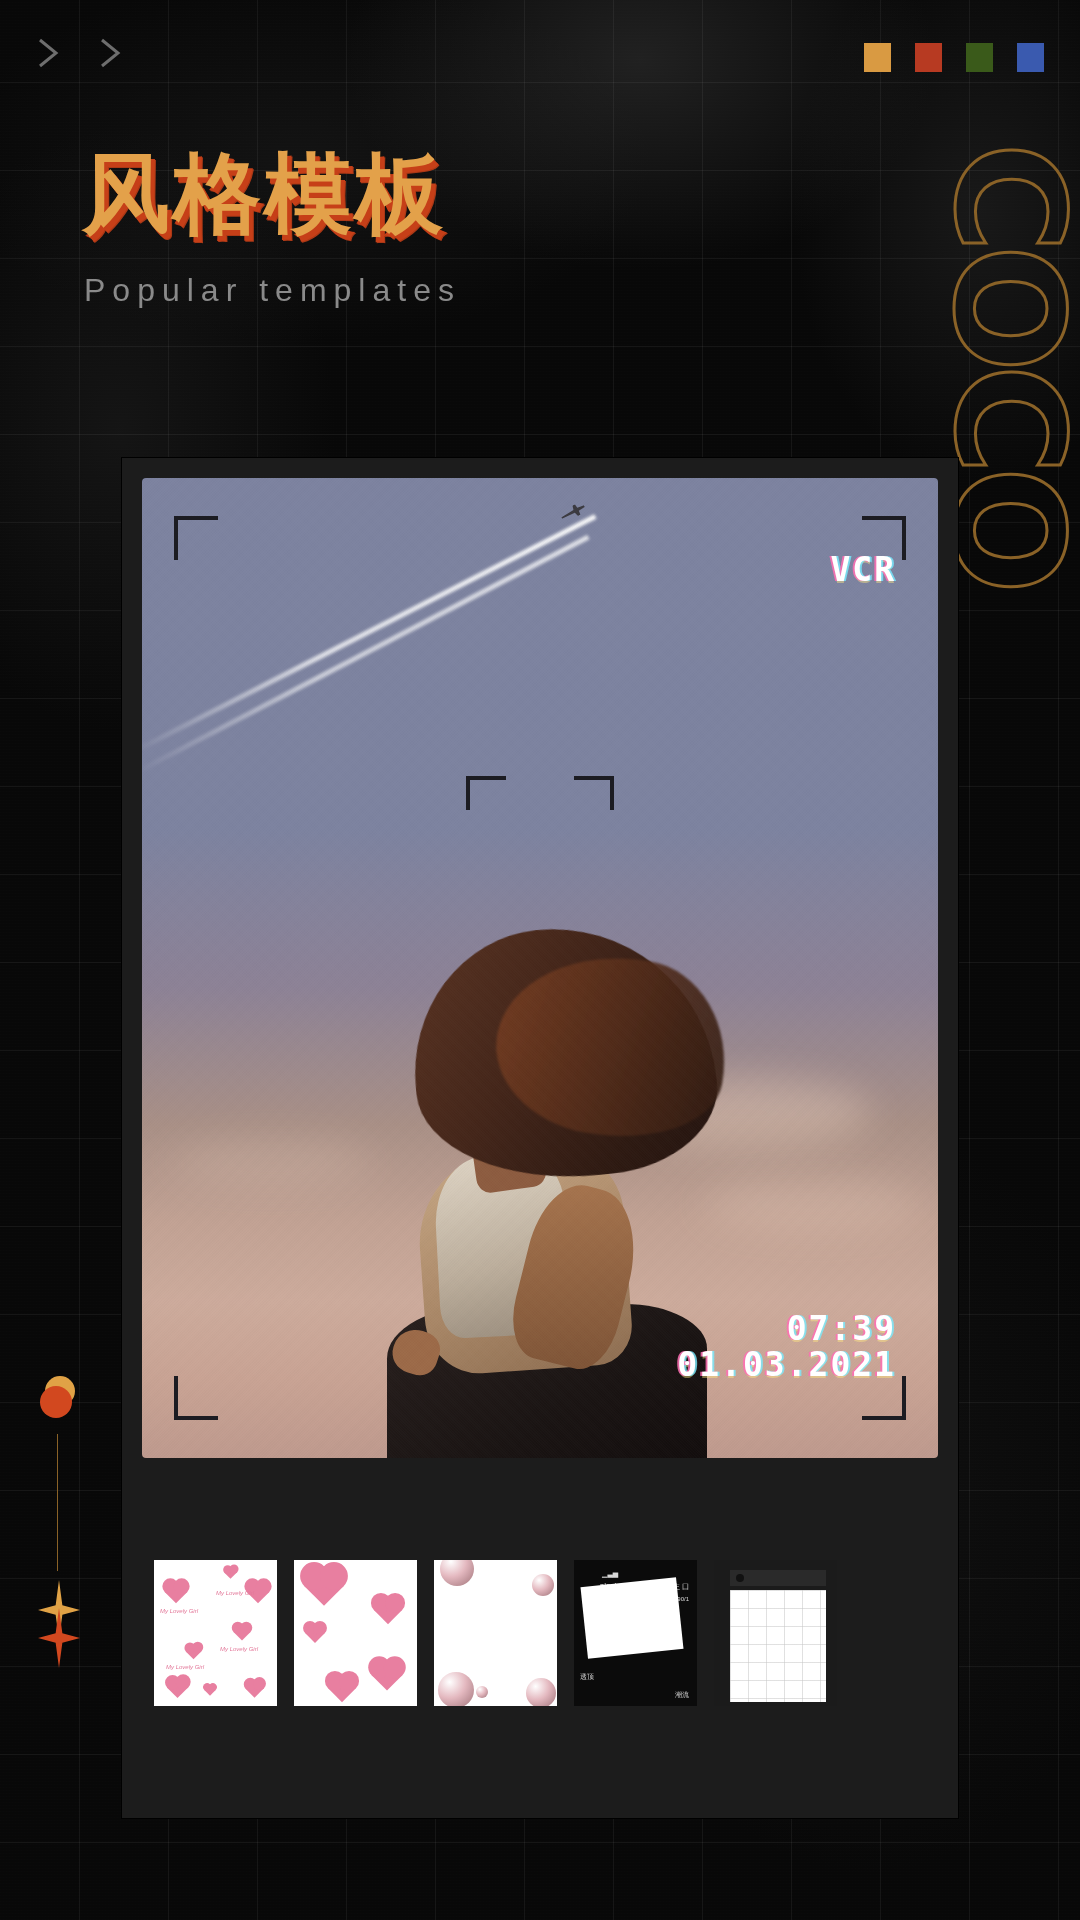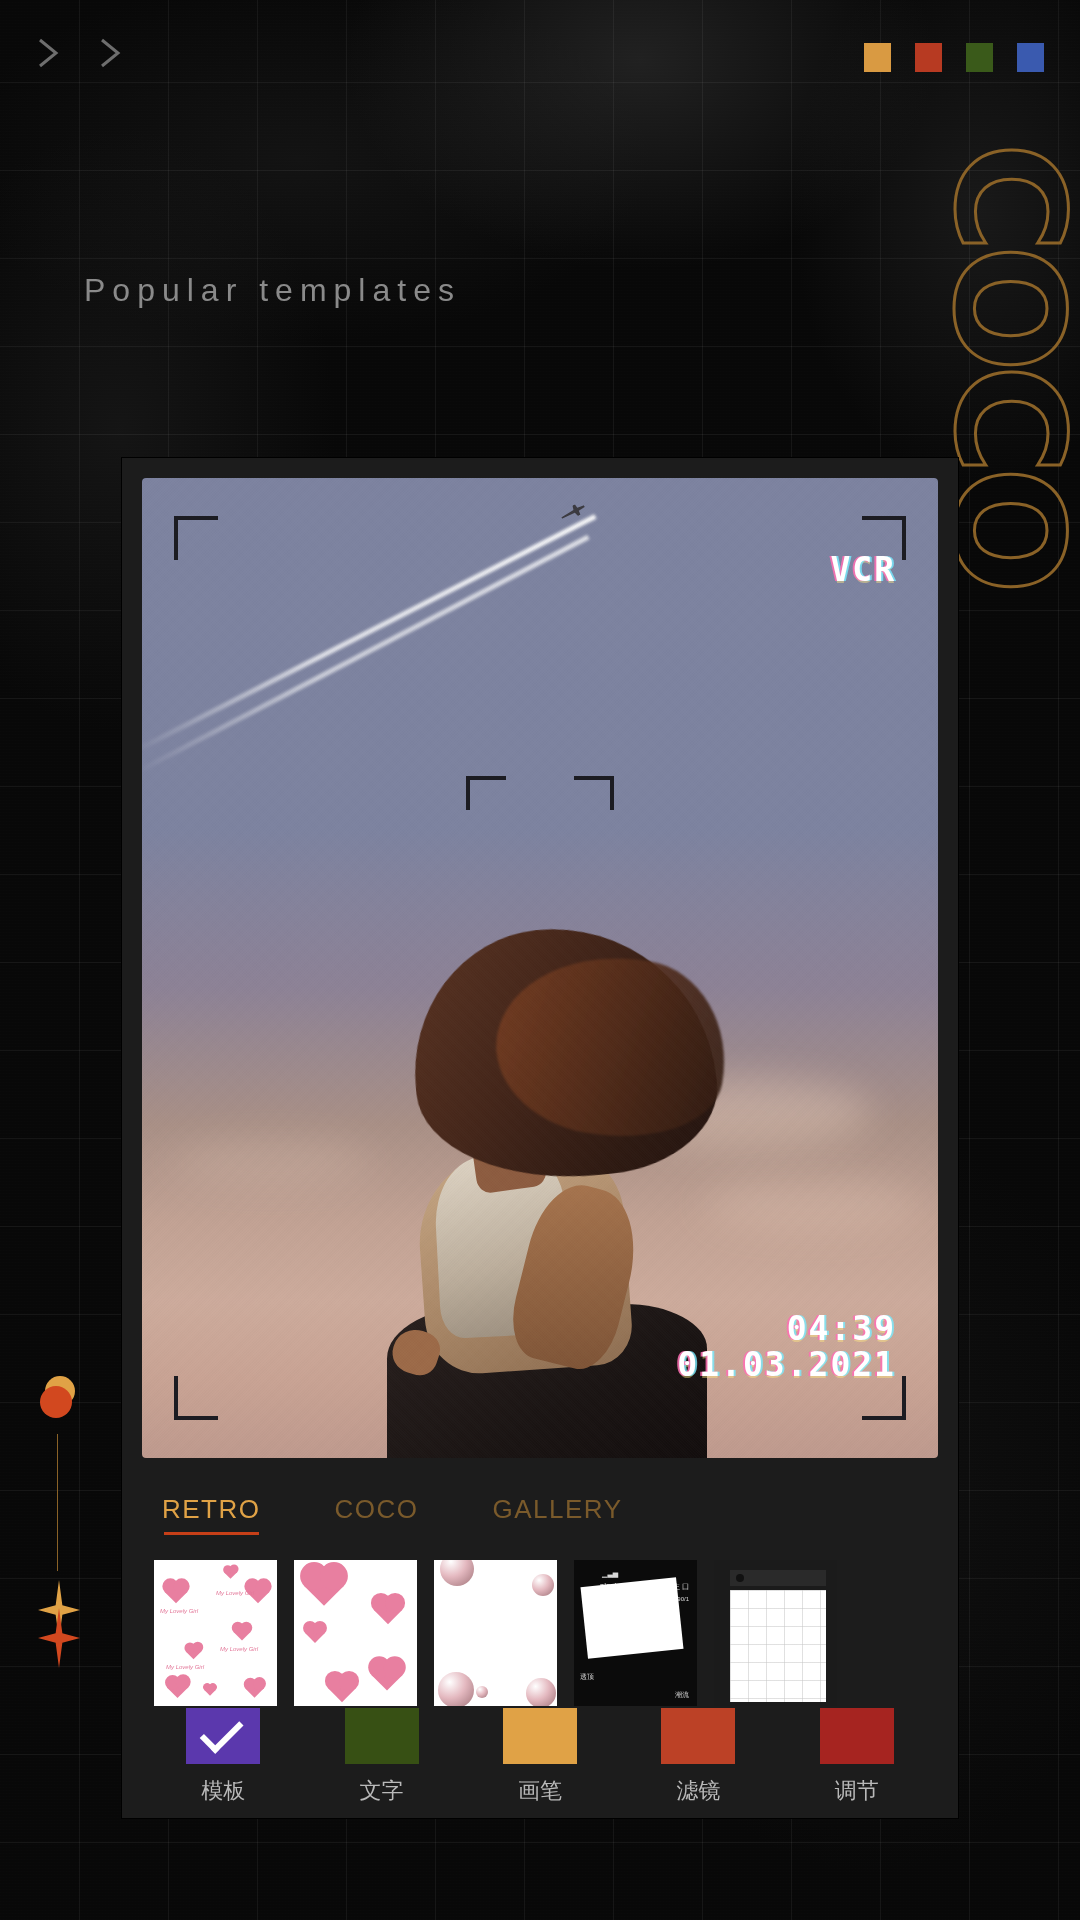--- a/index.html
+++ b/index.html
@@ -419,20 +419,21 @@
     </div>
   </div>
 
   <div class="swatch-row">
     <div class="sw" style="background:#D99A42"></div>
     <div class="sw" style="background:#B73A22"></div>
     <div class="sw" style="background:#3A5A1A"></div>
     <div class="sw" style="background:#3A5AAF"></div>
   </div>
 
+  <div class="title-cn">风格模板</div>
   <div class="title-en">Popular templates</div>
 
   <div class="vert-word">
     <div class="vl">C</div>
     <div class="vl">O</div>
     <div class="vl">C</div>
     <div class="vl">O</div>
   </div>
 
   <div class="deco-circ">
@@ -474,30 +475,25 @@
       <div class="bracket bk-tr"></div>
       <div class="bracket bk-bl"></div>
       <div class="bracket bk-br"></div>
       <div class="bk-mid">
         <div class="l"></div>
         <div class="r"></div>
       </div>
 
       <div class="vcr-text vcr-right-top">VCR</div>
       <div class="vcr-text vcr-bottom">
-        <div>04:39</div>
+        <div>07:39</div>
         <div>01.03.2021</div>
       </div>
     </div>
 
-    <div class="tabs">
-      <div class="tab active">RETRO</div>
-      <div class="tab">COCO</div>
-      <div class="tab">GALLERY</div>
-    </div>
 
     <div class="thumbs">
 
       <div class="thumb">
         <div class="heart" style="left: 14px; top: 24px; width: 16px; height: 16px; --s: 16px;"></div>
         <div class="heart" style="left: 72px; top: 8px; width: 9px; height: 9px; --s: 9px;"></div>
         <div class="heart" style="left: 96px; top: 24px; width: 16px; height: 16px; --s: 16px;"></div>
         <div class="heart" style="left: 82px; top: 66px; width: 12px; height: 12px; --s: 12px;"></div>
         <div class="heart" style="left: 34px; top: 86px; width: 11px; height: 11px; --s: 11px;"></div>
         <div class="heart" style="left: 16px; top: 120px; width: 15px; height: 15px; --s: 15px;"></div>
@@ -538,44 +534,20 @@
       <div class="thumb phone">
         <div class="phone-bar"></div>
         <div class="phone-dot"></div>
         <div class="phone-screen">
           <div class="phone-grid"></div>
         </div>
       </div>
 
     </div>
 
-    <div class="toolbar">
-      <div class="tool">
-        <div class="chip" style="background:#5B38AD">
-          <div class="check"></div>
-        </div>
-        <div class="lbl">模板</div>
-      </div>
-      <div class="tool">
-        <div class="chip" style="background:#375014"></div>
-        <div class="lbl">文字</div>
-      </div>
-      <div class="tool">
-        <div class="chip" style="background:#E0A246"></div>
-        <div class="lbl">画笔</div>
-      </div>
-      <div class="tool">
-        <div class="chip" style="background:#BC4126"></div>
-        <div class="lbl">滤镜</div>
-      </div>
-      <div class="tool">
-        <div class="chip" style="background:#A62420"></div>
-        <div class="lbl">调节</div>
-      </div>
-    </div>
 
   </div>
 </div>
 
 <style>
 .heart::before { width: 100%; height: 100%; top: -50%; left: 0; }
 .heart::after  { width: 100%; height: 100%; top: 0; left: 50%; }
 </style>
 
 </body></html>

